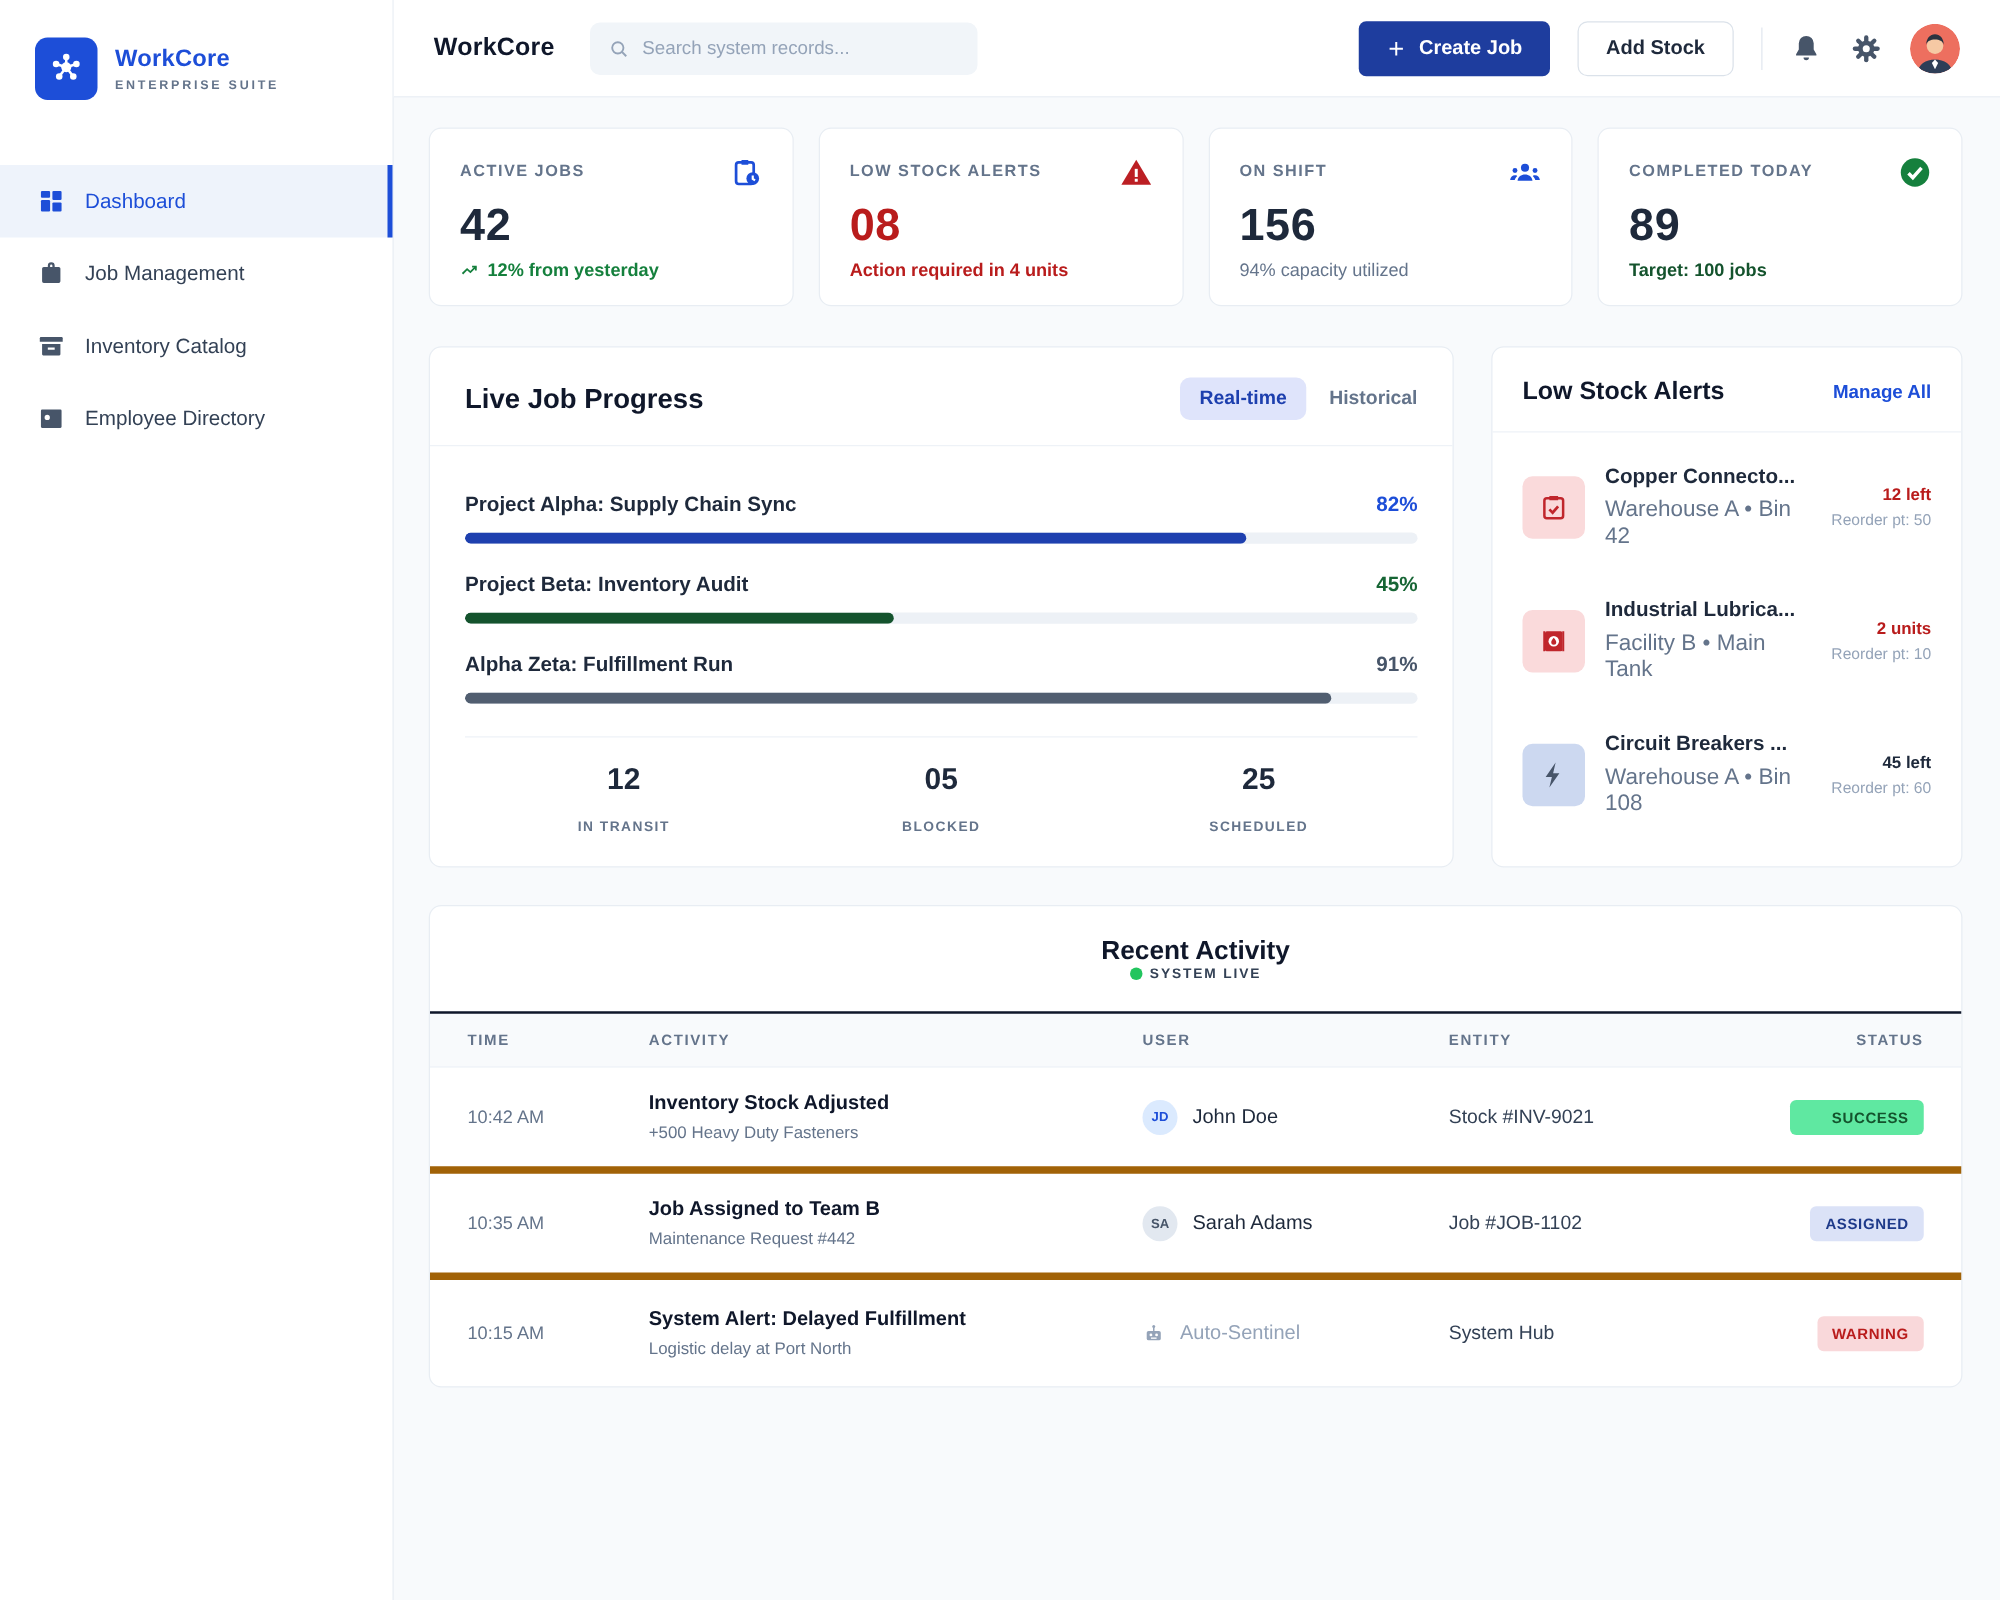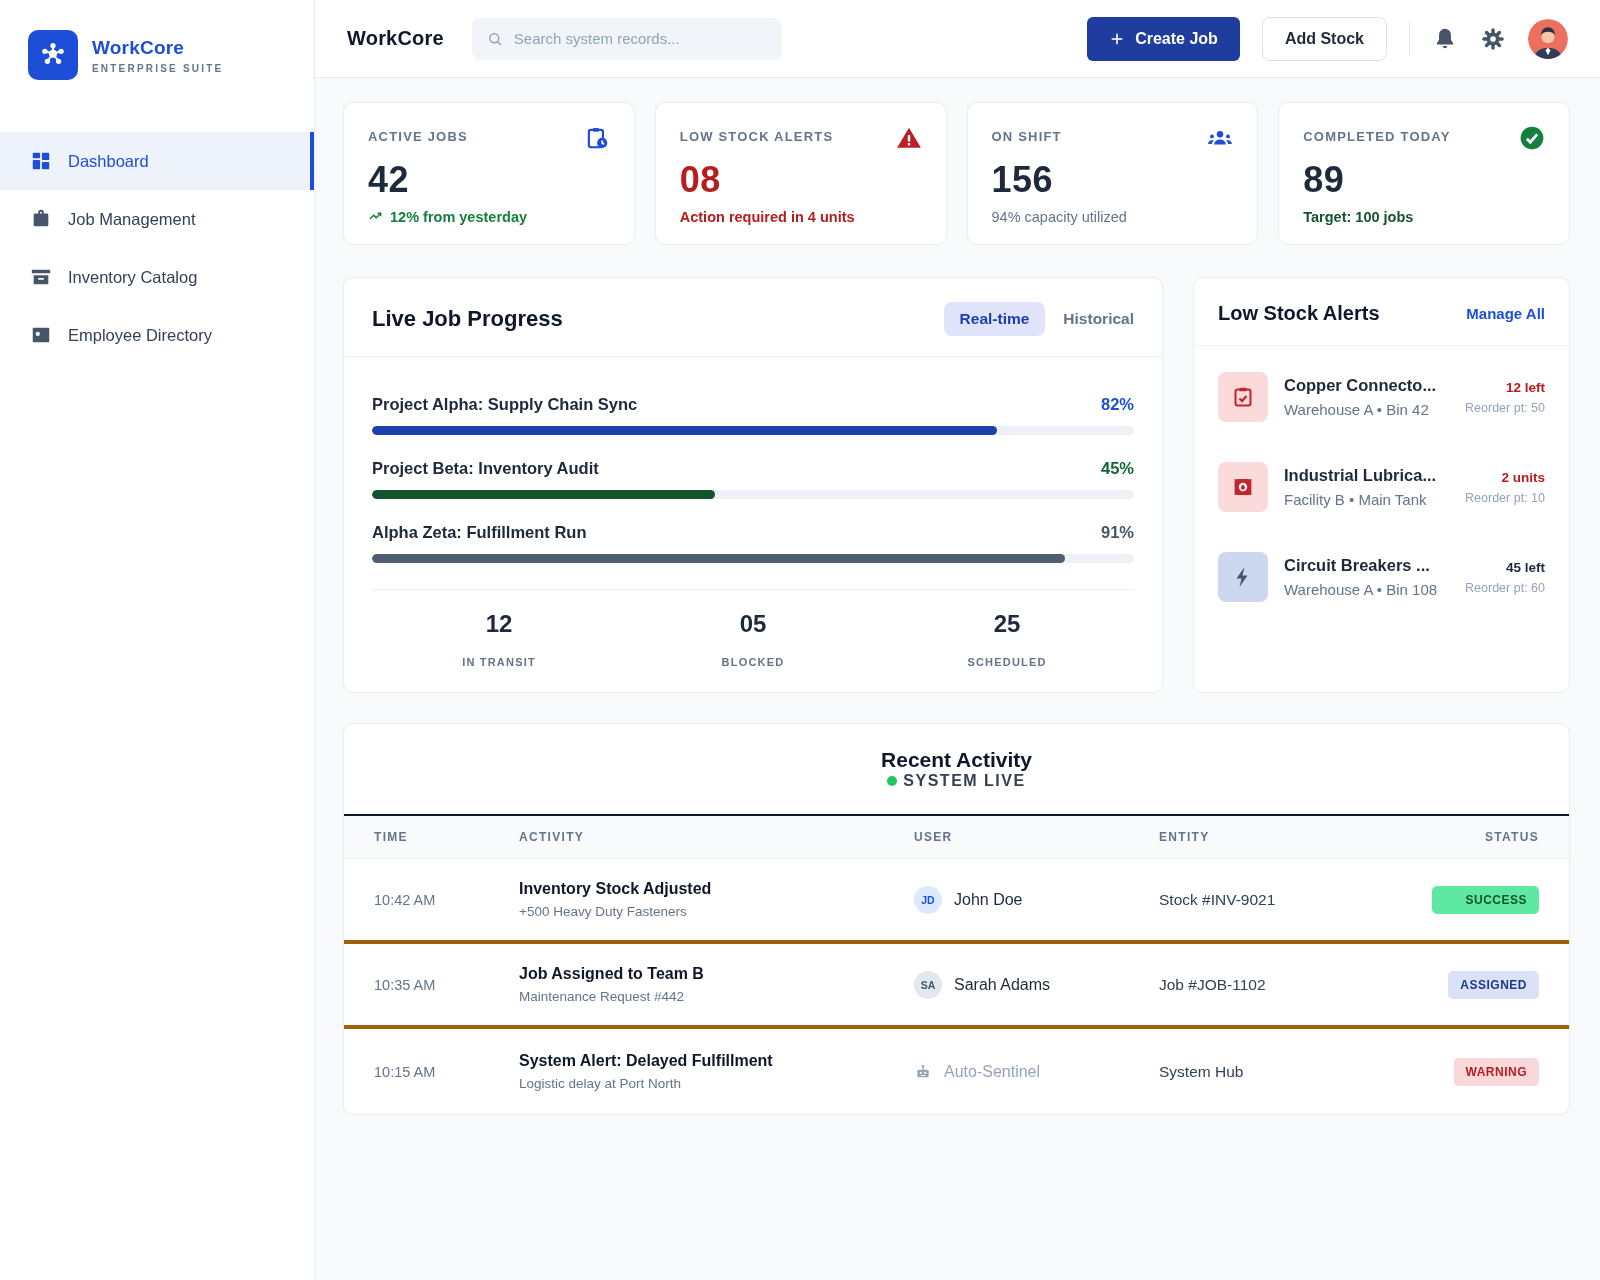--- a/index.html
+++ b/index.html
@@ -80,34 +80,34 @@
 
   .link-blue { color:#1d4ed8; font-size:15px; font-weight:bold; cursor:pointer; text-decoration:none; }
   .stock-list { padding:6px 24px 20px 24px; }
   .stock-item { display:flex; align-items:center; gap:16px; padding:20px 0; }
   .stock-ico-box { width:50px; height:50px; border-radius:8px; display:flex; align-items:center; justify-content:center; flex-shrink:0; }
   .box-red { background:#fadadb; color:#c0262c; }
   .box-blue { background:#ccd8f0; color:#475569; }
   .stock-ico { width:24px; height:24px; }
   .stock-mid { flex:1; min-width:0; }
   .stock-name { font-size:16.5px; font-weight:bold; color:#1e293b; white-space:nowrap; }
-  .stock-loc { font-size:15px; color:#64748b; margin-top:6px; }
+  .stock-loc { font-size:18px; color:#64748b; margin-top:6px; }
   .stock-right { text-align:right; flex-shrink:0; }
   .stock-qty { font-size:13.5px; font-weight:bold; }
   .qty-red { color:#b91c1c; } .qty-dark { color:#1e293b; }
   .stock-re { font-size:12.5px; color:#94a3b8; margin-top:6px; }
 
   .activity-panel { margin-top:30px; }
   .activity-head { display:flex; align-items:center; justify-content:space-between; padding:24px 30px;flex-direction:column; }
-  .live-badge { display:flex; align-items:center; gap:6px; font-size:16px; font-weight:bold; letter-spacing:1.5px; color:#334155;text-align:center; }
+  .live-badge { display:flex; align-items:center; gap:6px; font-size:11px; font-weight:bold; letter-spacing:1.5px; color:#334155;text-align:center; }
   .live-dot { width:10px; height:10px; border-radius:50%; background:#22c55e; }
   .tbl-head { display:grid; grid-template-columns:145px 395px 245px 265px 1fr; padding:14px 30px; background:#f8fafc; border-top:2px solid #0f172a; border-bottom:1px solid #eef2f7; }
   .th { font-size:12px; font-weight:bold; letter-spacing:1.3px; color:#64748b; }
   .th.right { text-align:right; }
-  .tbl-row { display:grid; grid-template-columns:145px 395px 245px 265px 1fr; padding:20px 30px; align-items:center; border-bottom:4px solid #a16207; min-height:85px; }
+  .tbl-row { display:grid; grid-template-columns:145px 395px 245px 265px 1fr; padding:20px 30px; align-items:center; border-bottom:6px solid #a16207; min-height:85px; }
   .tbl-row:last-child { border-bottom:none; }
   .td-time { font-size:14.5px; color:#64748b; }
   .td-act-title { font-size:16px; font-weight:bold; color:#0f172a; }
   .td-act-sub { font-size:13.5px; color:#64748b; margin-top:6px; }
   .td-user { display:flex; align-items:center; gap:12px; font-size:16px; color:#1e293b; }
   .mini-avatar { width:28px; height:28px; border-radius:50%; display:flex; align-items:center; justify-content:center; font-size:10.5px; font-weight:bold; flex-shrink:0; }
   .av-blue { background:#dbeafe; color:#1d4ed8; }
   .av-gray { background:#e2e8f0; color:#475569; }
   .user-muted { color:#94a3b8; }
   .robot-ico { width:18px; height:18px; color:#94a3b8; flex-shrink:0; }

